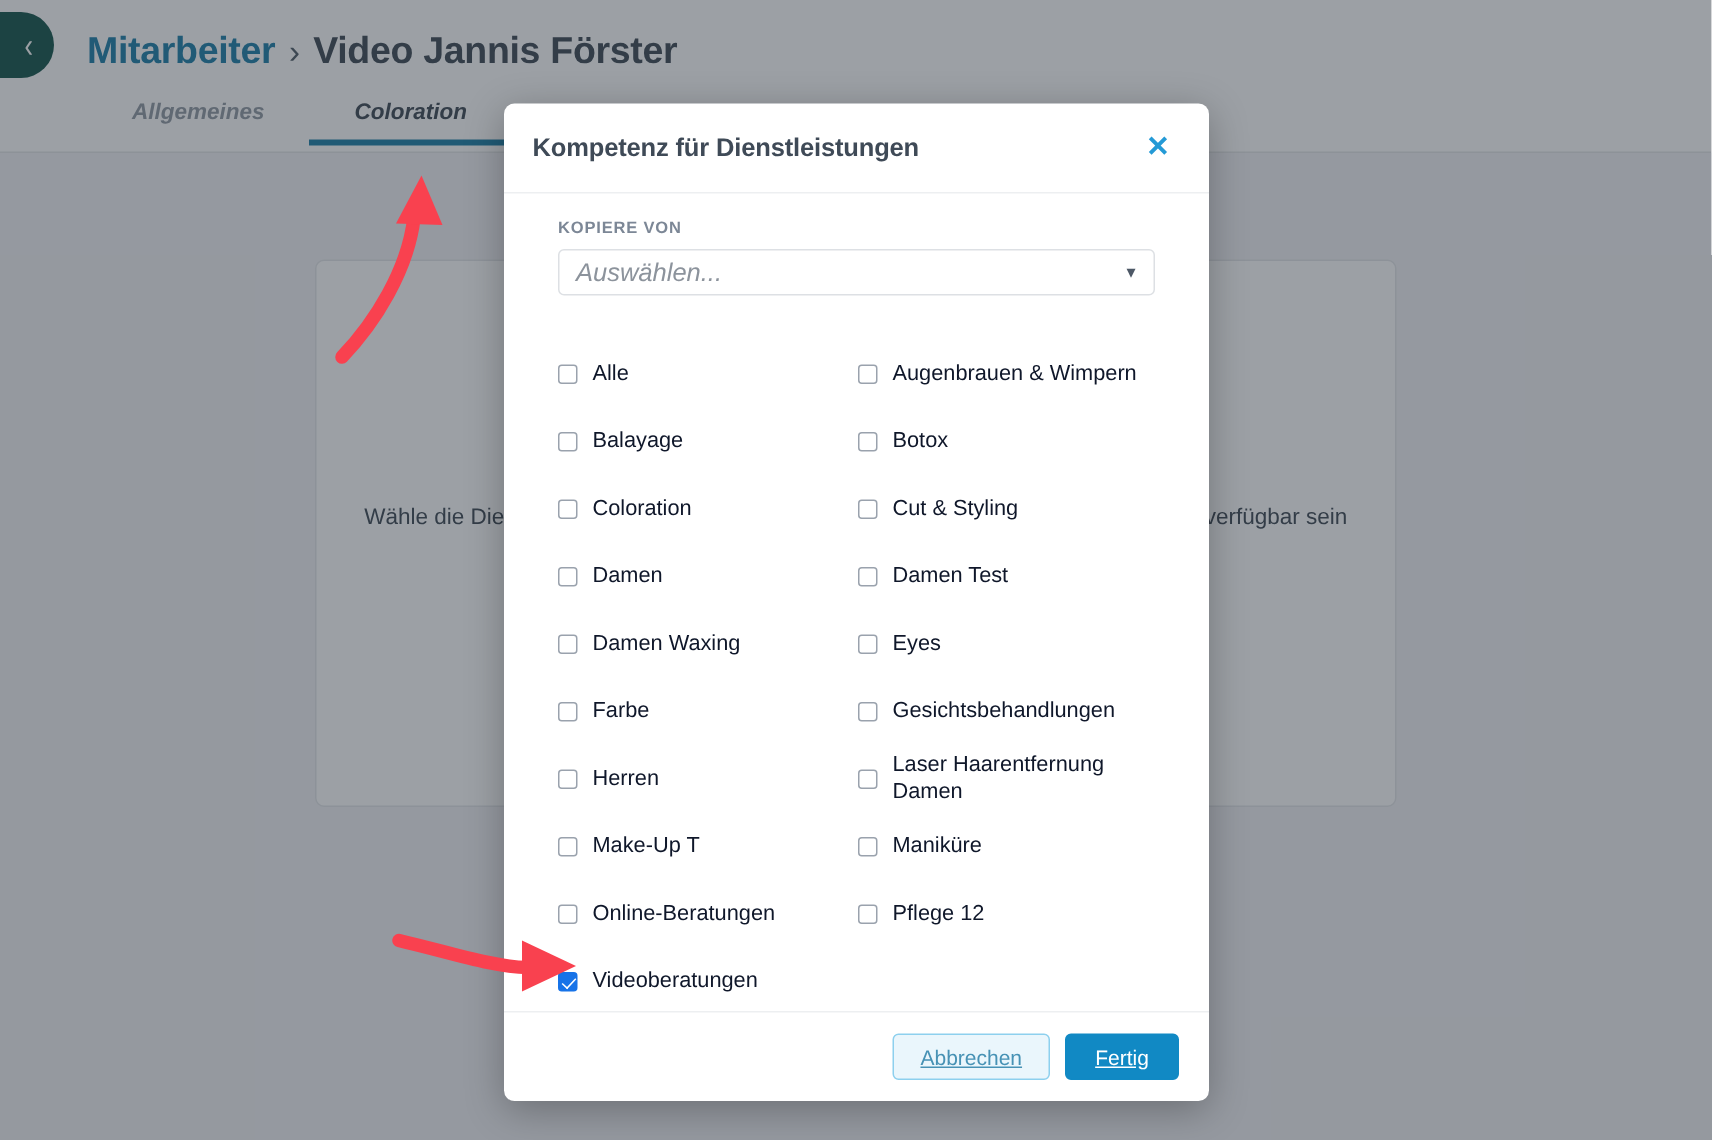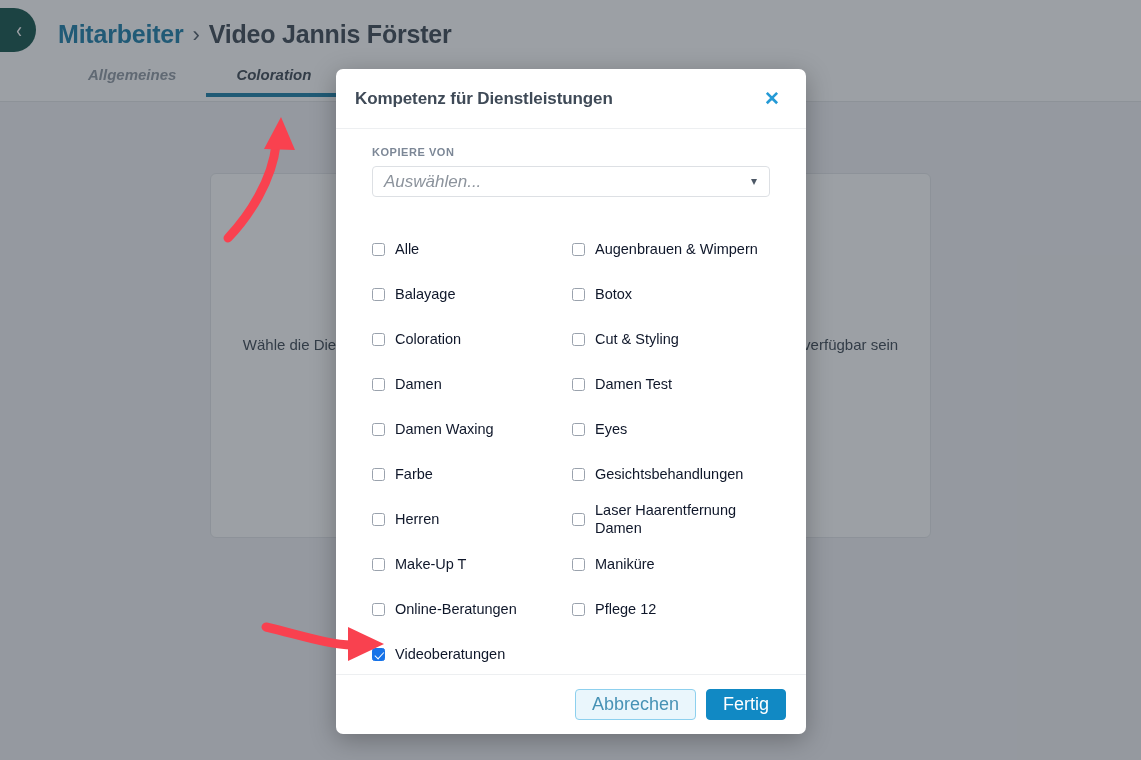--- a/index.html
+++ b/index.html
@@ -244,26 +244,27 @@
     border-top: 1px solid #edeff1;
     display: flex;
     align-items: center;
     justify-content: flex-end;
     gap: 10px;
     padding: 0 20px 0 0;
   }
   .btn {
     height: 31px;
     border-radius: 4px;
-    font-size: 18px;
+    font-size: 14px;
     display: flex;
     align-items: center;
     justify-content: center;
     cursor: pointer;
     white-space: nowrap;
+    text-decoration: underline;
   }
   .btn-cancel {
     min-width: 105px;
     padding: 0 16px;
     background: #eaf6fc;
     border: 1px solid #8dd0ee;
     color: #4792b5;
   }
   .btn-done {
     min-width: 76px;

